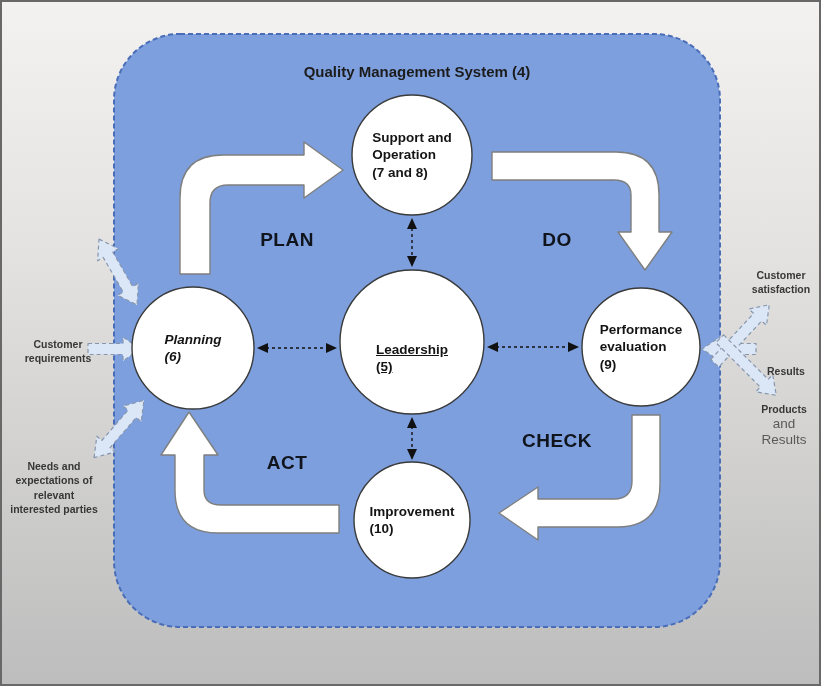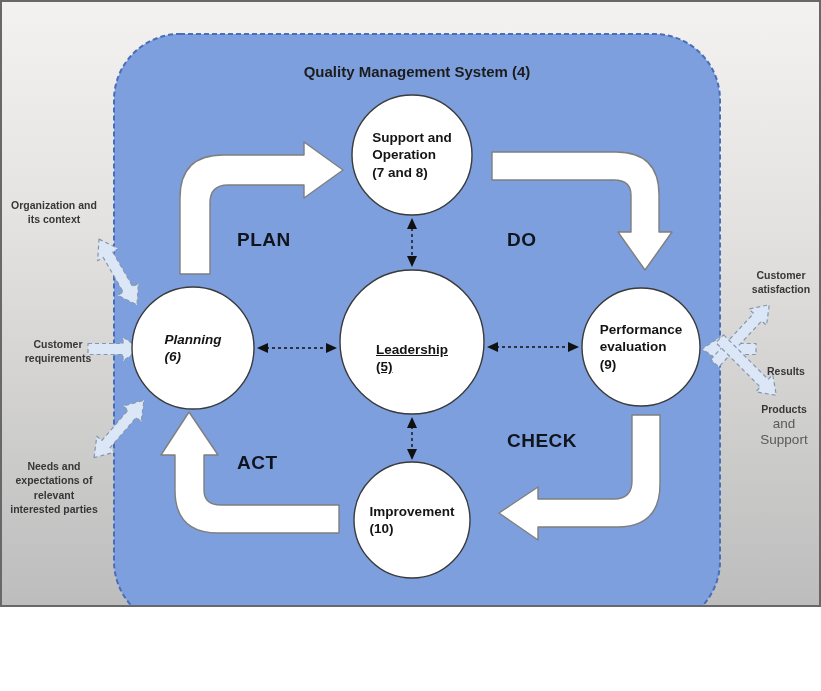--- a/index.html
+++ b/index.html
@@ -1,37 +1,37 @@
 <!DOCTYPE html>
 <html><head>
 <meta charset="utf-8">
 <style>
   html,body{margin:0;padding:0;}
   body{font-family:"Liberation Sans", sans-serif;}
   #canvas{
     position:relative;
-    width:821px;height:607px;
+    width:821px;height:686px;
     box-sizing:border-box;
     border:2px solid #686868;
     background:linear-gradient(to bottom,#f3f2f0 0%,#e4e3e1 35%,#bdbdbd 100%);
     overflow:hidden;
   }
   .abs{position:absolute;}
   svg{position:absolute;left:0;top:0;}
   .preline{white-space:pre-line;}
   .title{
     width:400px;text-align:center;
     font-size:15px;font-weight:bold;color:#1c1c1c;
   }
   .node-label{
     display:flex;align-items:center;justify-content:center;text-align:left;
     font-size:13.5px;font-weight:bold;color:#141414;line-height:1.27;
   }
   .phase-label{
-    width:100px;
+    width:100px;text-align:center;
     font-size:19px;font-weight:bold;color:#10141c;letter-spacing:0.5px;
   }
   .side-label{
     text-align:center;
     font-size:10.5px;font-weight:bold;color:#373737;line-height:1.38;
   }
   .side-rest{
     font-size:13.5px;font-weight:normal;color:#595959;line-height:1.18;
   }
 </style>
@@ -99,35 +99,33 @@
 evaluation
 (9)</div>
   <div class="abs node-label preline" style="left:352px;top:460px;width:116px;height:116px;">Improvement
 (10)</div>
 
   <div class="abs phase-label" style="left:235px;top:227px;">PLAN</div>
   <div class="abs phase-label" style="left:505px;top:227px;">DO</div>
   <div class="abs phase-label" style="left:505px;top:428px;">CHECK</div>
   <div class="abs phase-label" style="left:235px;top:450px;">ACT</div>
 
-  <div class="abs side-label preline" style="left:2px;top:196px;width:100px;">Organization and
-its context</div>
   <div class="abs side-label preline" style="left:6px;top:335px;width:100px;">Customer
 requirements</div>
   <div class="abs side-label preline" style="left:0px;top:457px;width:104px;">Needs and
 expectations of
 relevant
 interested parties</div>
 
   <div class="abs side-label" style="left:738px;top:266px;width:82px;">
     <span class="preline">Customer
 satisfaction</span>
   </div>
   <div class="abs side-label" style="left:748px;top:330px;width:72px;">
     <span class="preline" style="display:block;margin-top:32px;">Results</span>
   </div>
   <div class="abs side-label" style="left:744px;top:400px;width:76px;">
     <span class="preline" style="display:block;">Products</span>
     <span class="preline side-rest" style="display:block;">and
-Support</span>
+Results</span>
   </div>
 
 </div>
 
 </body></html>

